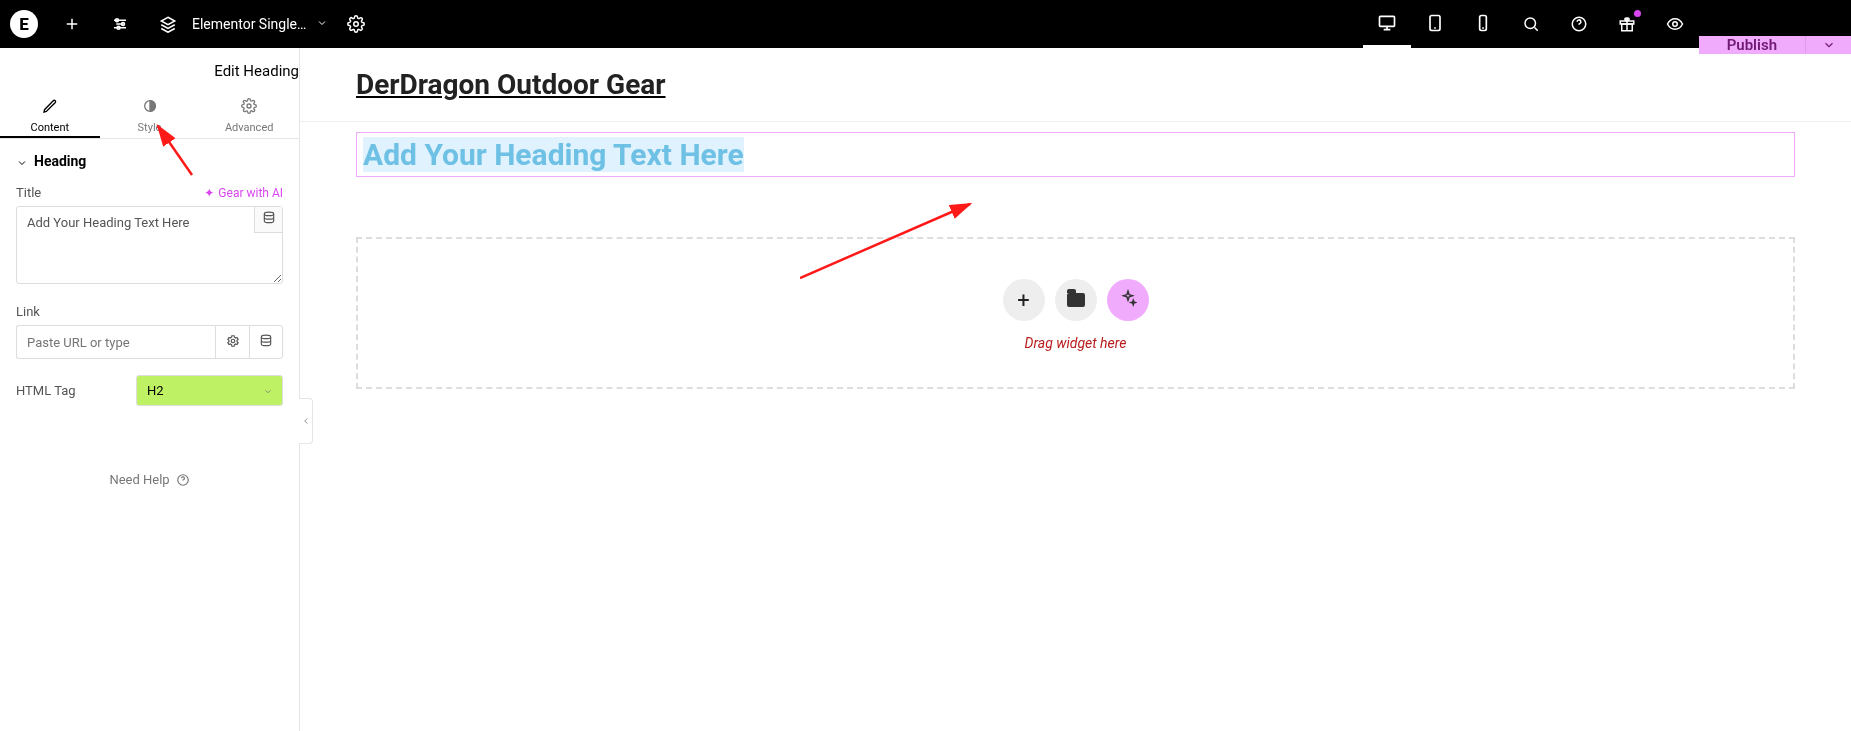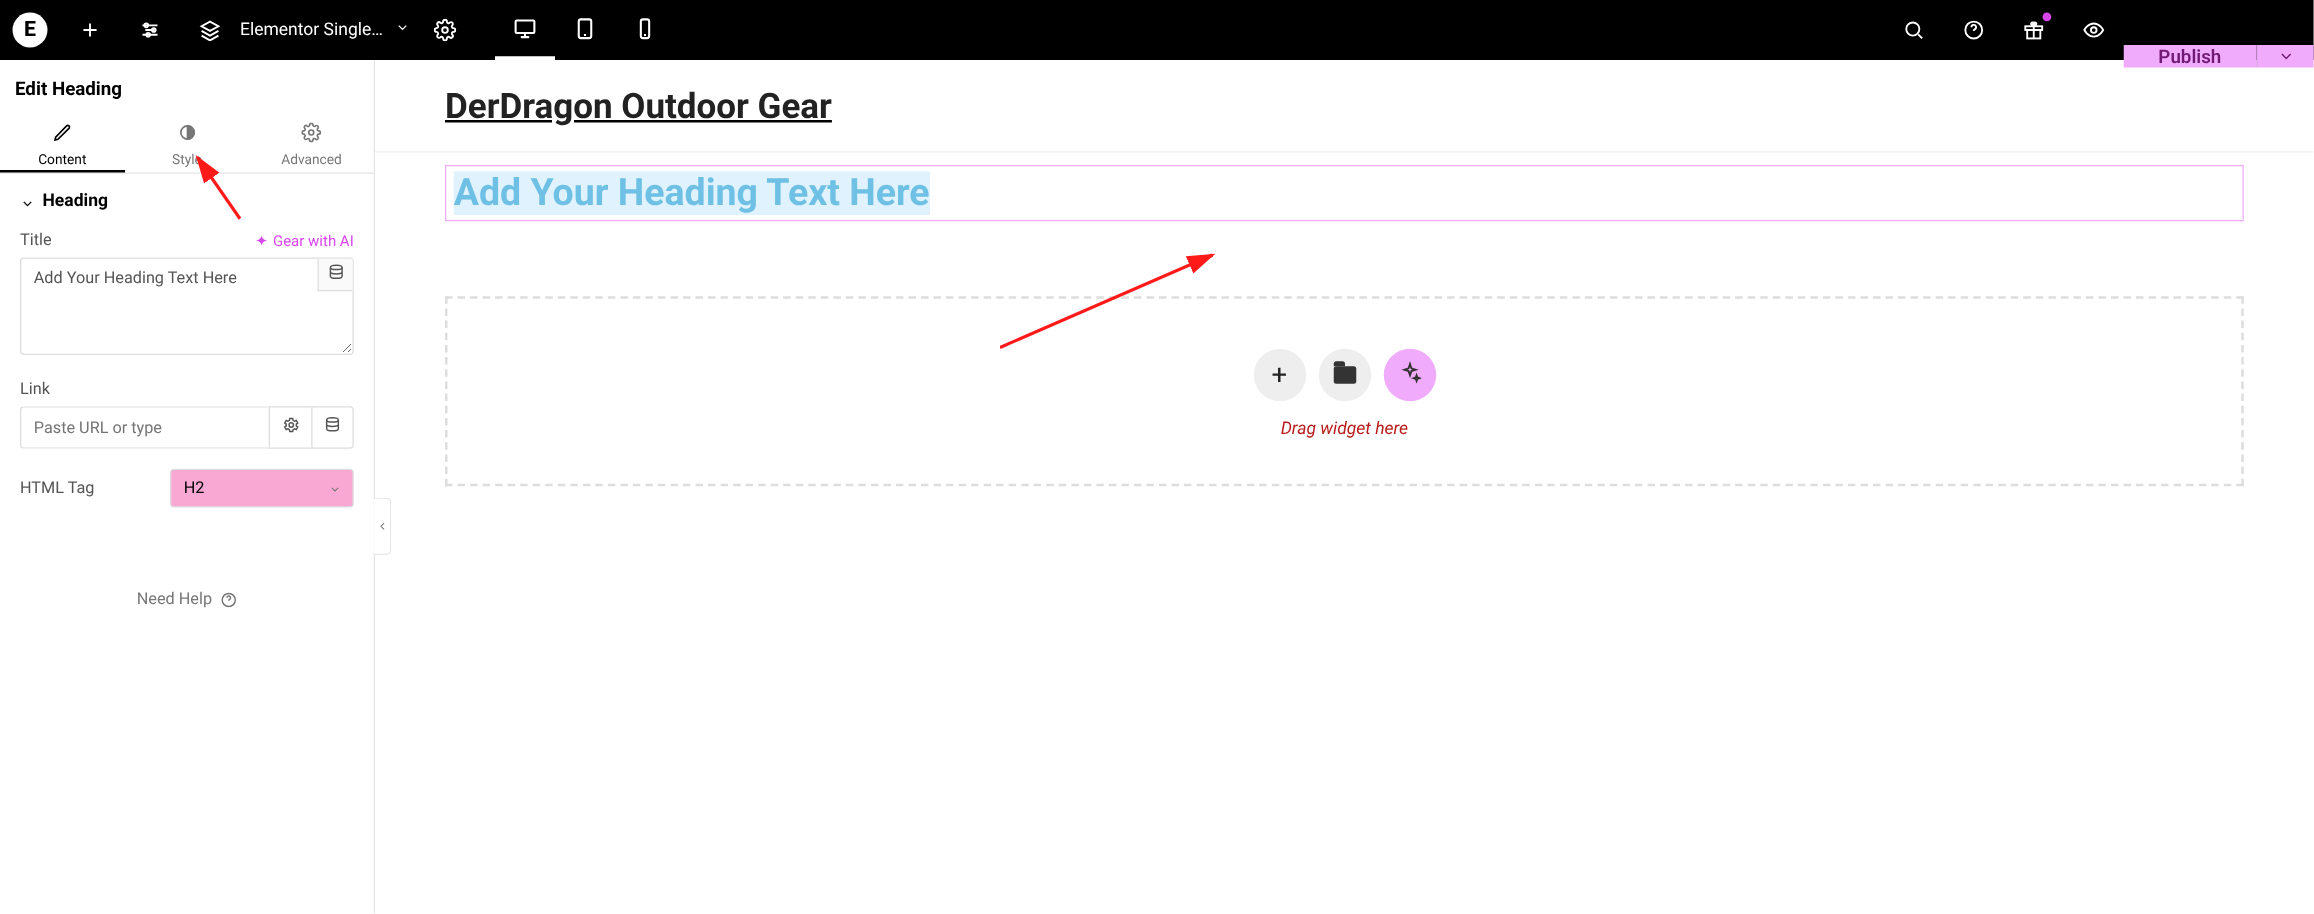--- a/index.html
+++ b/index.html
@@ -8,21 +8,21 @@
   
   .topbar {
     background: #000;
     height: 48px;
     display: flex;
     align-items: stretch;
     color: #fff;
   }
   .topbar-left, .topbar-center, .topbar-right { display: flex; align-items: center; }
   .topbar-left { gap: 0; }
-  .topbar-center { flex: 1; justify-content: flex-start; gap: 6px; }
+  .topbar-center { flex: 1; justify-content: space-between; gap: 6px; }
   .topbar-right { gap: 0; }
 
   .e-logo {
     width: 48px; height: 48px;
     display:flex;align-items:center;justify-content:center;
   }
   .e-circle {
     width: 28px; height: 28px; border-radius: 50%;
     background:#fff; color:#000; font-weight:800;
     display:flex;align-items:center;justify-content:center;
@@ -61,21 +61,21 @@
   .publish-caret svg { width:14px;height:14px;stroke:#701a75;stroke-width:2;fill:none; }
 
   
   .main { display:flex; height: calc(100% - 48px); }
 
   .sidebar {
     width: 300px; border-right:1px solid #e5e5e5;
     display:flex; flex-direction:column; position:relative;
   }
   .panel-title {
-    text-align:left; font-weight:700; font-size:15px; padding:14px 0 10px;margin-left:12px;
+    text-align:right; font-weight:400; font-size:15px; padding:14px 0 10px;margin-left:12px;
   }
   .tabs-row { display:flex; border-bottom:1px solid #e5e5e5; }
   .panel-tab {
     flex:1; text-align:center; padding:8px 0 2px; cursor:pointer;
     font-size:11px; color:#777;
   }
   .panel-tab.active { color:#000; border-bottom:2px solid #000; }
   .panel-tab .tab-icon { display:block; margin:0 auto 4px; }
   .panel-tab svg { width:16px;height:16px;stroke:currentColor;fill:none;stroke-width:2; }
 
@@ -112,21 +112,21 @@
     width:34px;height:34px;border:1px solid #ddd;display:flex;align-items:center;justify-content:center;
     background:#fff;cursor:pointer;font-size:14px; border-right:none;
   }
   .sq-btn:last-child { border-right:1px solid #ddd; border-radius:0 3px 3px 0; }
 
   .html-tag-row { display:flex;align-items:center;gap:10px; padding:6px 16px;}
   .html-tag-row label{font-size:13px;color:#555;width:110px;}
   .select-wrap { flex:1; position:relative; }
   .select {
     width:100%; border:1px solid #ddd;border-radius:3px;padding:7px 10px;font-size:13px;
-    background:#f9a8d4;cursor:pointer;
+    background:#bef264;cursor:pointer;
   }
   .select-caret { position:absolute; right:10px; top:50%; transform:translateY(-50%); pointer-events:none;}
   .select-caret svg{width:10px;height:10px;stroke:#777;stroke-width:2;fill:none;}
 
   .need-help {
     margin-top:60px; text-align:center; font-size:13px; color:#777;
     display:flex;justify-content:center;align-items:center;gap:6px;cursor:pointer;
   }
   .need-help svg{width:14px;height:14px;stroke:#777;stroke-width:2;fill:none;}
 

